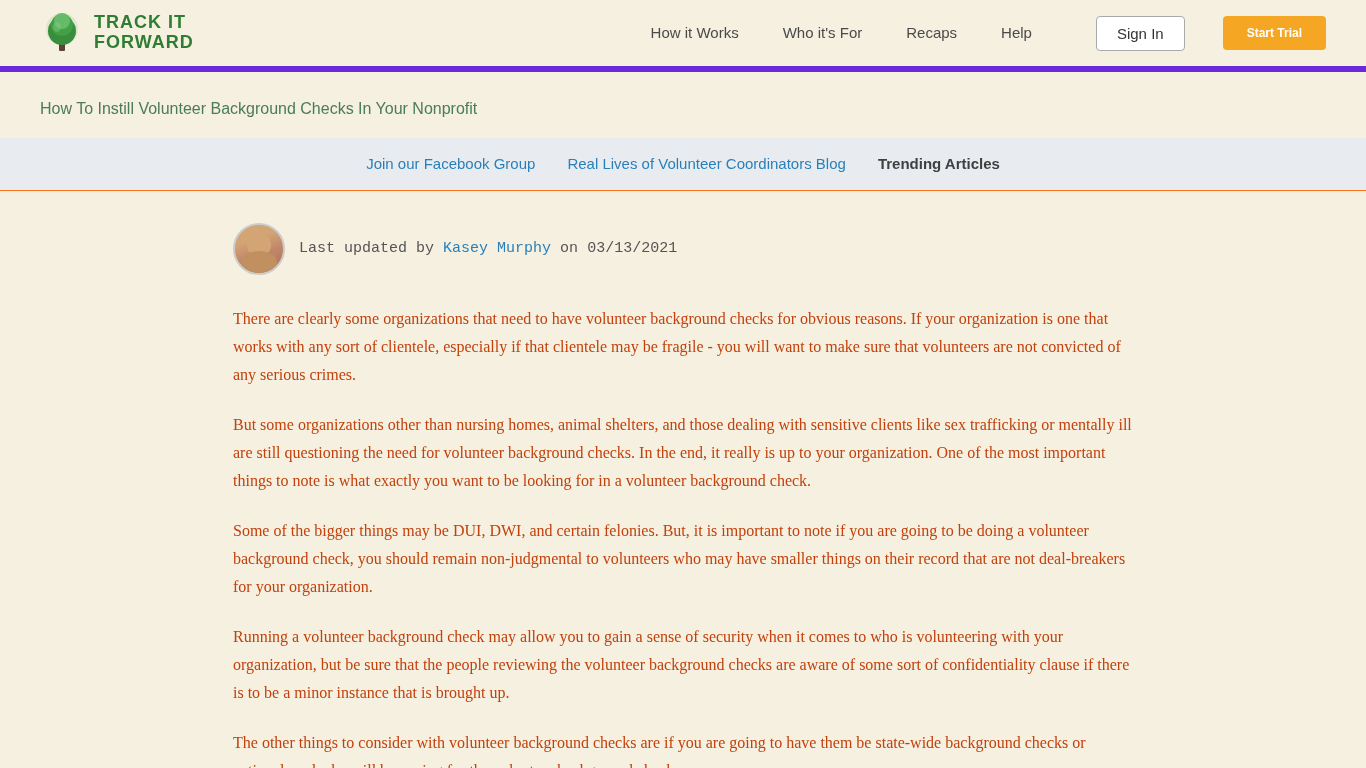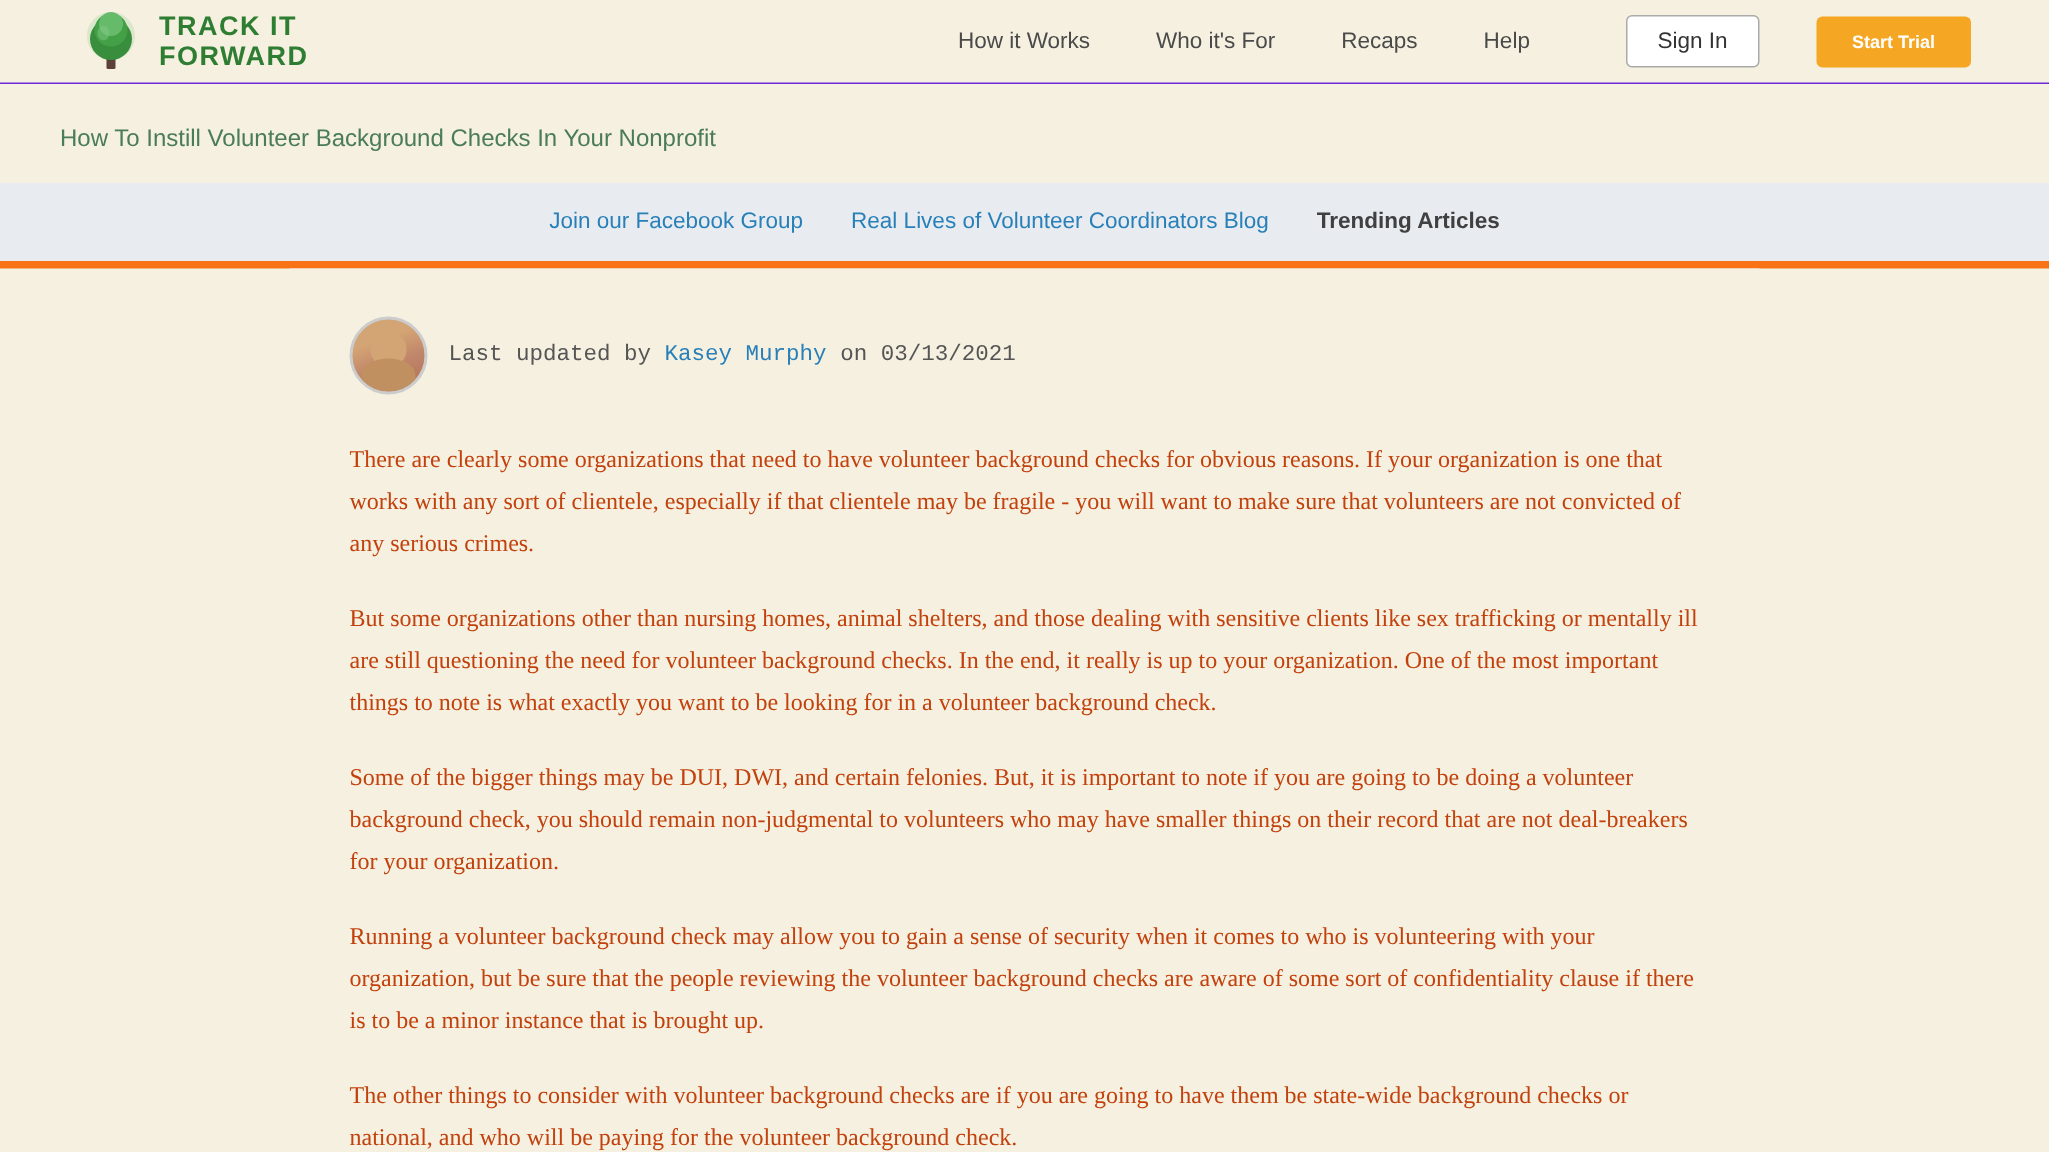--- a/index.html
+++ b/index.html
@@ -1,25 +1,25 @@
 <!DOCTYPE html>
 <html><head>
   <meta charset="utf-8">
   <style>
     * { margin: 0; padding: 0; box-sizing: border-box; }
     body { font-family: Georgia, 'Times New Roman', serif; background: #f5f0e0; color: #333; font-size: 16px; line-height: 1.6; }
 
     
     .header {
       background: #f5f0e0;
-      border-bottom: 1px solid #6d28d9;
-      display: flex;
-      align-items: center;
-      padding: 0 52px;
-      height: 56px;
+      border-bottom: 6px solid #6d28d9;
+      display: flex;
+      align-items: center;
+      padding: 0 40px;
+      height: 72px;
     }
     .logo-area {
       display: flex;
       align-items: center;
       gap: 10px;
       text-decoration: none;
       margin-right: auto;
     }
     .logo-tree {
       width: 44px;
@@ -86,21 +86,21 @@
       color: #4a7c59;
     }
 
     
     .sub-nav {
       background: #e8ecf0;
       display: flex;
       align-items: center;
       justify-content: center;
       padding: 14px 40px;
-      border-bottom: 5px solid #f97316;
+      border-bottom: 1px solid #f97316;
     }
     .sub-nav-link {
       font-family: Arial, sans-serif;
       font-size: 15px;
       color: #2980b9;
       text-decoration: none;
       cursor: pointer;
     }
     .sub-nav-link.active {
       color: #404040;

